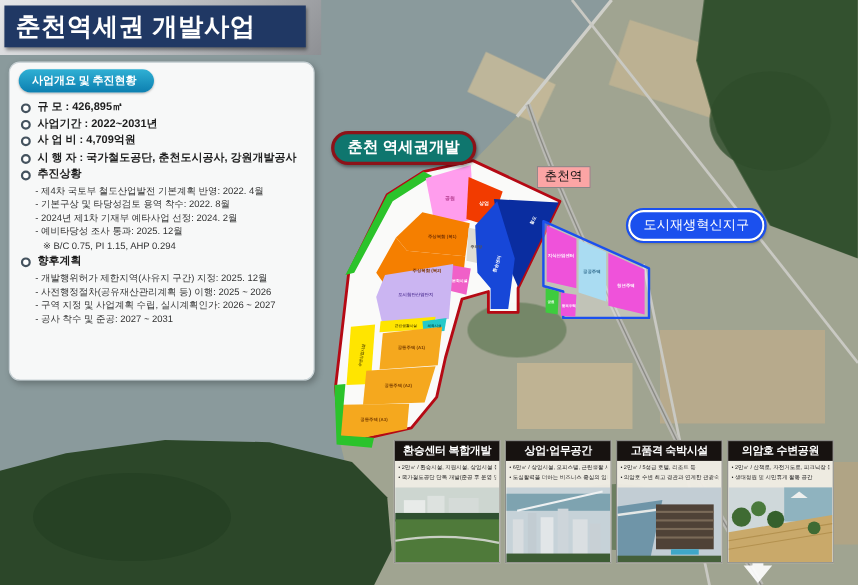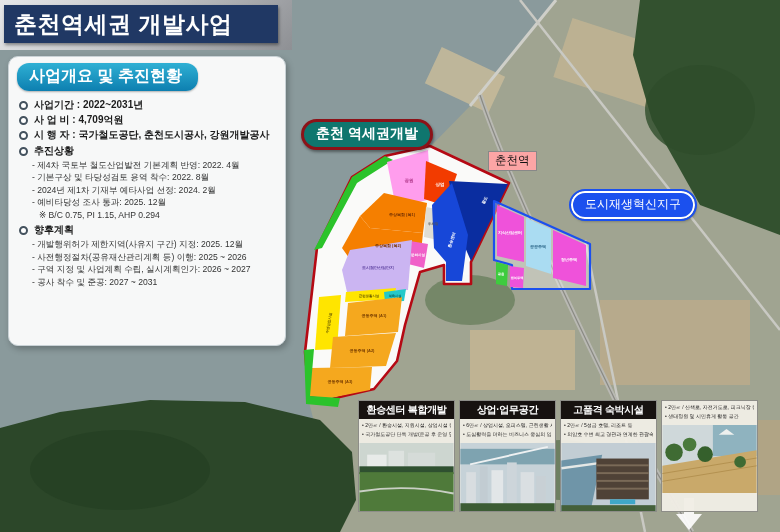--- a/index.html
+++ b/index.html
@@ -11,22 +11,22 @@
   .title-strip{position:absolute;left:0;top:0;width:292px;height:50px;
      background:linear-gradient(135deg,#e6e7e9 0%,#c3c5c8 45%,#8e9094 100%);}
   .title-box{position:absolute;left:4px;top:5px;width:264px;height:38px;background:#203864;
      color:#fff;font-weight:800;font-size:23px;letter-spacing:.5px;display:flex;align-items:center;
      padding-left:10px;box-shadow:1px 2px 3px rgba(0,0,0,.4);}
   
   .panel{position:absolute;left:8px;top:56px;width:278px;height:290px;
      background:rgba(255,255,255,.93);border:1px solid #c9d2d6;border-radius:10px;
      box-shadow:2px 3px 6px rgba(0,0,0,.25);padding:6px 8px 6px 8px;box-sizing:border-box;}
   .panel-header{display:inline-block;background:linear-gradient(180deg,#2fb0d4,#0d7fb0);
-     color:#fff;font-weight:700;font-size:16px;border-radius:12px;padding:3px 16px 4px 12px;
-     margin:0 0 5px 0;box-shadow:0 1px 2px rgba(0,0,0,.3);}
+     color:#fff;font-weight:700;font-size:10px;border-radius:12px;padding:3px 16px 4px 12px;
+     margin:0 0 5px 0;box-shadow:0 1px 2px rgba(0,0,0,.3);font-family:Liberation Serif, serif;}
   .row{display:flex;align-items:flex-start;margin:2px 0;}
   .dot{flex:0 0 auto;width:5px;height:5px;border:2px solid #44525e;border-radius:50%;
      background:#fff;margin:3px 6px 0 2px;}
   .row-text{font-size:10px;color:#1c1c1c;font-weight:600;line-height:1.32;}
   .sub{font-size:8.6px;color:#333;font-weight:400;line-height:1.45;margin-left:15px;}
   
   .badge-site{position:absolute;left:301px;top:119px;background:#0f766e;border:3px solid #8c1218;
      border-radius:16px;color:#fff;font-weight:800;font-size:14px;padding:3px 12px 4px;
      box-shadow:1px 2px 3px rgba(0,0,0,.4);}
   .station{position:absolute;left:488px;top:151px;background:#fca5a5;border:1px solid #888;
@@ -130,20 +130,24 @@
     </g>
   </svg>
 
   <div class="title-strip"></div>
   <div class="title-box">춘천역세권 개발사업</div>
 
   <div class="panel">
     <div class="panel-header">사업개요 및 추진현황</div>
     <div class="row">
         <span class="dot"></span>
+        <span class="row-text">규 모 : 426,895㎡</span>
+      </div>
+    <div class="row">
+        <span class="dot"></span>
         <span class="row-text">사업기간 : 2022~2031년</span>
       </div>
     <div class="row">
         <span class="dot"></span>
         <span class="row-text">사 업 비 : 4,709억원</span>
       </div>
     <div class="row">
         <span class="dot"></span>
         <span class="row-text">시 행 자 : 국가철도공단, 춘천도시공사, 강원개발공사</span>
       </div>
@@ -223,20 +227,21 @@
         <rect x="36" y="22" width="54" height="2" fill="#7a6a58"></rect>
         <rect x="36" y="30" width="54" height="2" fill="#7a6a58"></rect>
         <rect x="36" y="38" width="54" height="2" fill="#7a6a58"></rect>
         <rect x="36" y="46" width="54" height="2" fill="#7a6a58"></rect>
         <rect x="50" y="58" width="26" height="5" fill="#3fa7c8"></rect>
         <rect x="0" y="64" width="97" height="6" fill="#44603a"></rect>
       </svg>
     </div>
 
     <div class="card">
+      <div class="card-h">의암호 수변공원</div>
       <div class="card-b">
         <div>• 2만㎡ / 산책로, 자전거도로, 피크닉장 등</div>
         <div>• 생태정원 및 시민휴게 활동 공간</div>
       </div>
       <svg class="card-img" width="95" height="68" viewBox="0 0 97 70">
         <rect width="97" height="70" fill="#cfd8da"></rect>
         <rect x="52" y="0" width="45" height="32" fill="#8fb3bf"></rect>
         <polygon points="0,42 97,26 97,70 0,70" fill="#c9a96a"></polygon>
         <path d="M0,50 L97,34 M0,58 L97,42" stroke="#b3914f" stroke-width="1" fill="none"></path>
         <circle cx="12" cy="28" r="9" fill="#3f6b33"></circle>

